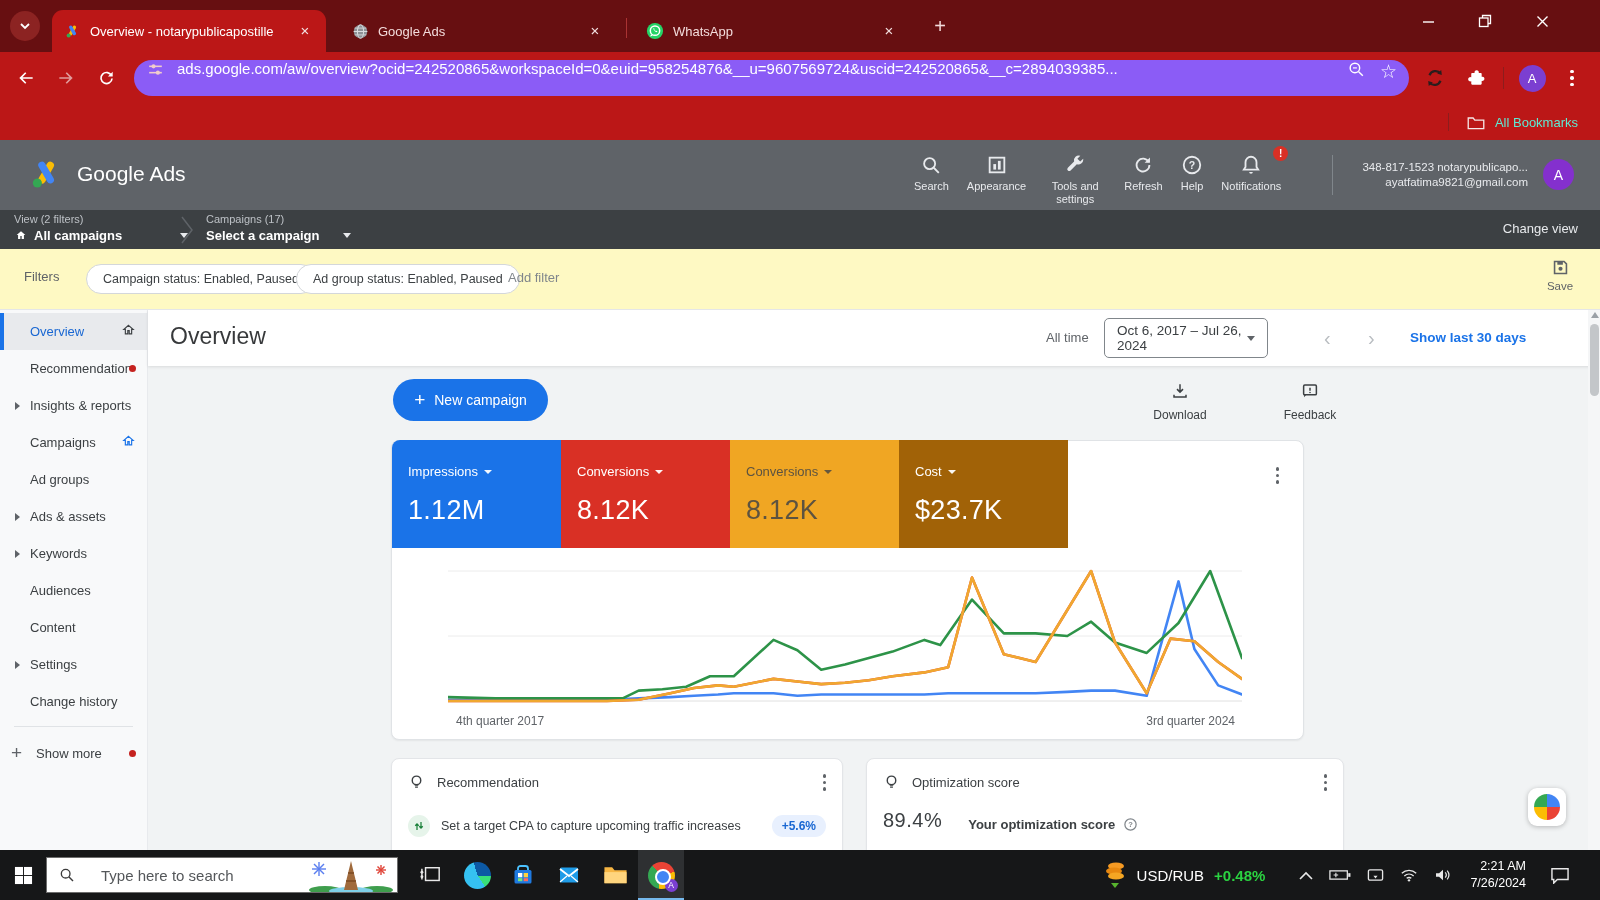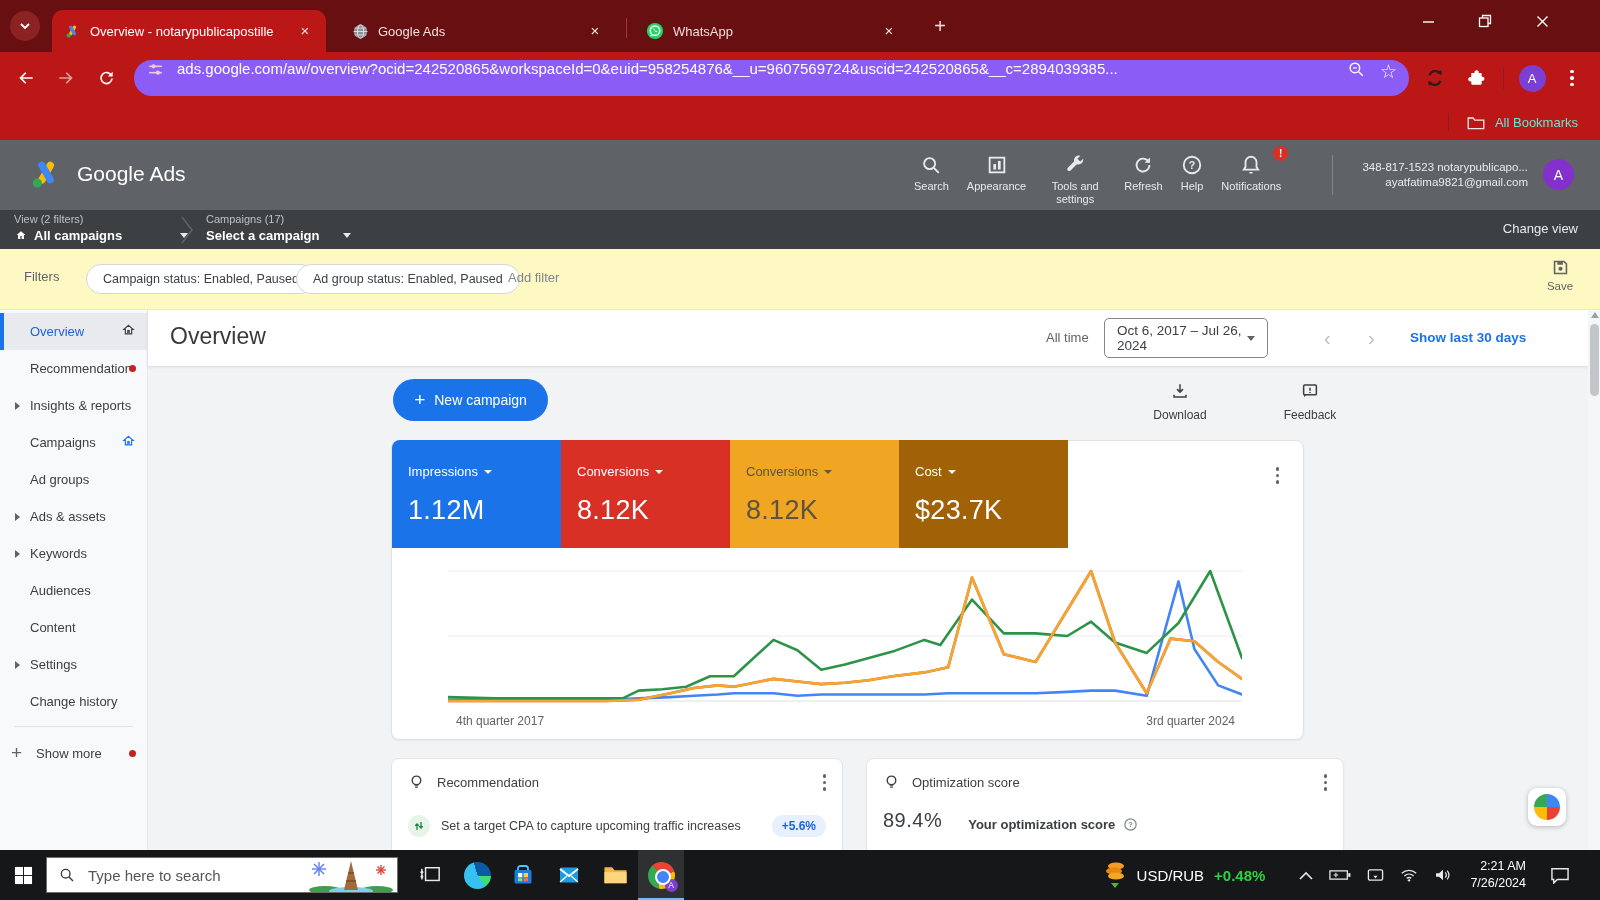--- a/index.html
+++ b/index.html
@@ -123,21 +123,21 @@
 
   
   #floatwidget{position:absolute;left:1528px;top:788px;width:38px;height:38px;background:#fff;border-radius:9px;box-shadow:0 1px 5px rgba(0,0,0,.25);display:flex;align-items:center;justify-content:center}
   #floatwidget .c{width:26px;height:26px;border-radius:50%;background:conic-gradient(#4285f4 0 25%,#ea4335 0 50%,#fbbc04 0 75%,#34a853 0 100%)}
 
   
   #taskbar{position:absolute;left:0;top:850px;width:1600px;height:50px;background:#161718;display:flex;align-items:center;color:#fff}
   .tb-slot{width:46px;height:50px;display:flex;align-items:center;justify-content:center;flex:0 0 auto}
   .tb-slot.active{background:#2e3032;box-shadow:inset 0 -2px 0 #76b9ed}
   #tsearch{width:352px;height:36px;background:#fff;border:1px solid #6d6d6d;display:flex;align-items:center;padding-left:12px;flex:0 0 auto;position:relative;overflow:hidden}
-  #tsearch input{border:0;outline:none;font-size:15px;font-family:"Liberation Sans",sans-serif;width:210px;margin-left:13px;color:#444;background:transparent}
+  #tsearch input{border:0;outline:none;font-size:15px;font-family:"Liberation Sans",sans-serif;width:210px;margin-left:26px;color:#444;background:transparent}
   #tsearch input::placeholder{color:#54575a;opacity:1}
   .trayic{margin:0 8px;flex:0 0 auto;display:flex;align-items:center}
   #ticker{display:flex;align-items:center;gap:10px;margin-right:26px;flex:0 0 auto}
   #ticker .pair{font-size:15px;color:#fff}
   #ticker .chg{font-size:15px;color:#2bd341;font-weight:bold}
   #clock{text-align:right;font-size:12.5px;line-height:17px;margin:0 16px 0 10px;flex:0 0 auto}
   .chrome-ball{width:27px;height:27px;border-radius:50%;background:conic-gradient(from -45deg,#ea4335 0 33%,#fbbc04 0 66%,#34a853 0 100%);position:relative}
   .chrome-ball::after{content:"";position:absolute;left:7.5px;top:7.5px;width:12px;height:12px;border-radius:50%;background:#4285f4;border:2px solid #fff}
   .chrome-badge{position:absolute;right:-3px;bottom:-3px;width:13px;height:13px;border-radius:50%;background:#7b3fd1;color:#fff;font-size:8.5px;text-align:center;line-height:13px}
   .edge-ball{width:27px;height:27px;border-radius:50%;background:conic-gradient(from 200deg,#35c1f1 0 40%,#0c59a4 0 70%,#38e07a 0 85%,#35c1f1 0 100%)}

